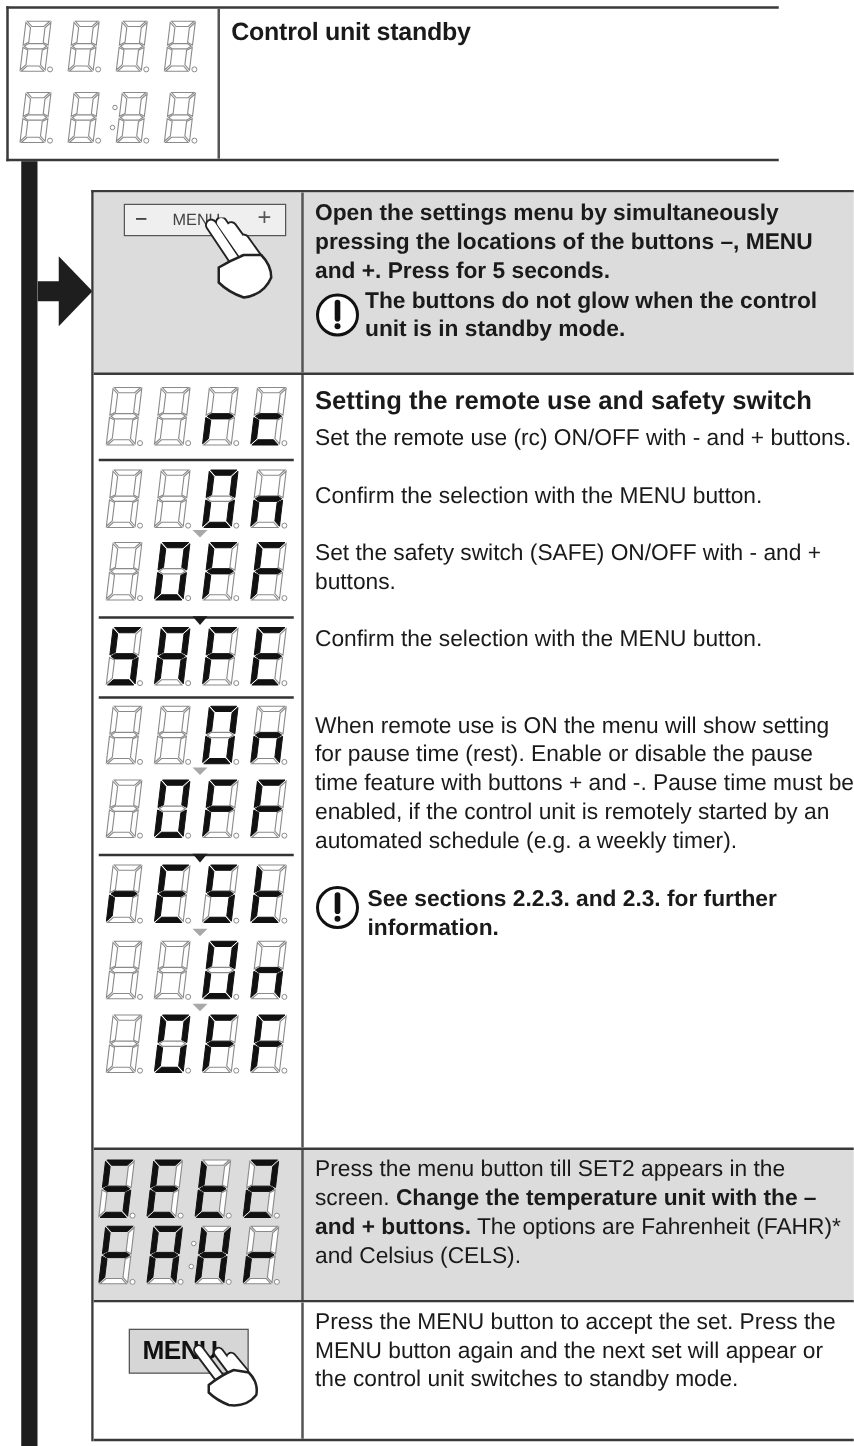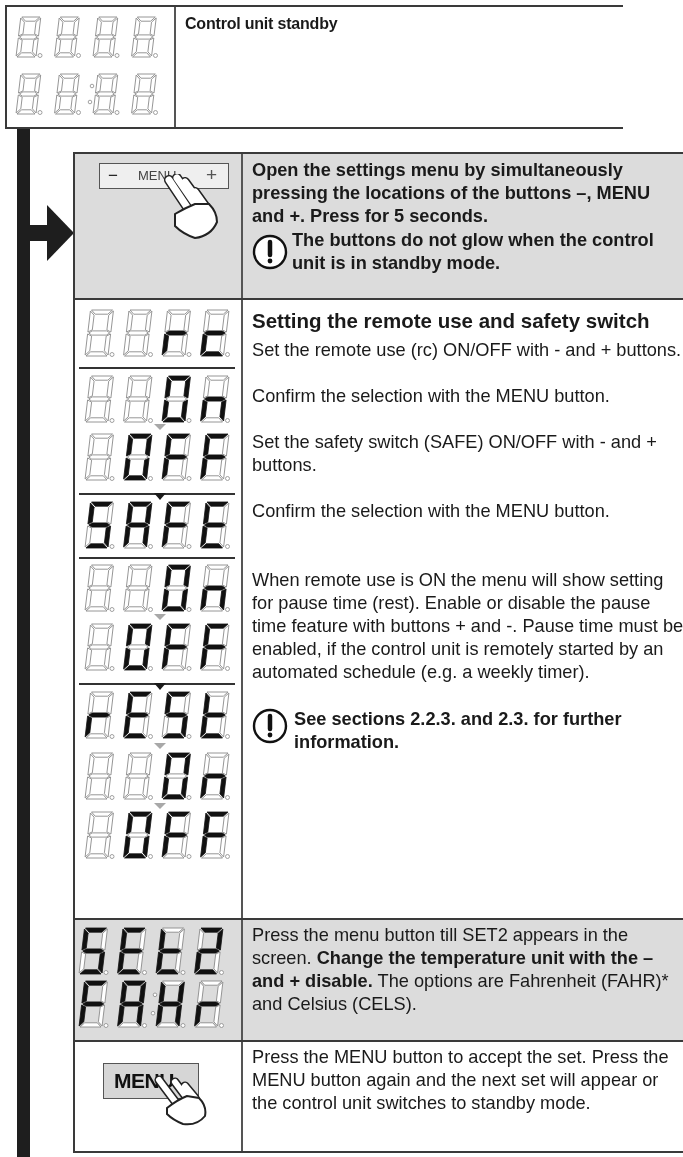--- a/index.html
+++ b/index.html
@@ -2,21 +2,21 @@
 <html><head>
 <meta charset="utf-8">
 <style>
   html, body { margin:0; padding:0; background:#ffffff; }
   body { width:683px; height:1157px; position:relative; overflow:hidden;
          font-family:"Liberation Sans", sans-serif; color:#1a1a1a; }
   .top-box { position:absolute; left:5px; top:5px; width:618px; height:124px;
              border:2px solid #3a3a3a; border-right:none; box-sizing:border-box; background:#fff; }
   .top-box .disp-cell { position:absolute; left:0; top:0; width:169px; height:100%;
              border-right:2px solid #555; box-sizing:border-box; }
-  .top-box .title { position:absolute; left:178px; top:8px; font-weight:bold; font-size:16px;
+  .top-box .title { position:absolute; left:178px; top:8px; font-weight:bold; font-size:20px;
              letter-spacing:-0.2px; }
   .vbar { position:absolute; left:17px; top:129px; width:13px; height:1028px; background:#1e1e1e; }
   .arrow { position:absolute; left:30px; top:205px; }
   .table { position:absolute; left:73px; top:152px; width:620px; border-top:2px solid #3a3a3a;
            border-left:2px solid #3a3a3a; box-sizing:border-box; }
   .row { position:relative; display:flex; border-bottom:2px solid #3a3a3a; box-sizing:border-box; }
   .row.gray { background:#dcdcdc; }
   .row.white { background:#ffffff; }
   .lcell { width:168px; flex:none; border-right:2px solid #555; box-sizing:border-box; position:relative; }
   .rcell { flex:1; padding:4px 8px 0 9px; box-sizing:border-box; font-size:18.2px; line-height:23px; }
@@ -552,21 +552,21 @@
           <polygon points="123.2,43.8 135.8,43.8 139.5,48.0 118.5,48.0" fill="#fff" stroke="#8a8a8a" stroke-width="0.9"></polygon>
           <polygon points="120.1,26.0 124.1,28.1 122.3,42.8 117.6,47.0" fill="#111" stroke="#111" stroke-width="0.8"></polygon>
           <polygon points="122.9,3.0 126.6,7.2 124.8,21.9 120.4,24.0" fill="#fff" stroke="#8a8a8a" stroke-width="0.9"></polygon>
           <polygon points="121.3,25.0 124.7,22.9 139.3,22.9 142.3,25.0 138.8,27.1 124.2,27.1" fill="#111" stroke="#111" stroke-width="0.8"></polygon>
           <circle cx="144.5" cy="46.5" r="2" fill="#fff" stroke="#8a8a8a" stroke-width="0.8"></circle>
           <circle cx="78" cy="15.799999999999999" r="1.8" fill="#fff" stroke="#8a8a8a" stroke-width="0.8"></circle>
           <circle cx="76" cy="34.199999999999996" r="1.8" fill="#fff" stroke="#8a8a8a" stroke-width="0.8"></circle>
         </svg>
     </div>
     <div class="rcell">
-      <p><span>Press the menu button till SET2 appears in the screen. </span><span class="b">Change the temperature unit with the – and + disable.</span><span> The options are Fahrenheit (FAHR)* and Celsius (CELS).</span></p>
+      <p><span>Press the menu button till SET2 appears in the screen. </span><span class="b">Change the temperature unit with the – and + buttons.</span><span> The options are Fahrenheit (FAHR)* and Celsius (CELS).</span></p>
     </div>
   </div>
 
   <div class="row white" style="height:111px;">
     <div class="lcell">
       <div class="menu-btn">
         <span style="position:absolute;left:10px;top:5px;font-weight:bold;font-size:21px;color:#111;letter-spacing:-0.5px;">MENU</span>
       </div>
       <svg style="position:absolute;left:78px;top:32px;" width="58" height="52" viewBox="0 0 58 52">
         <path d="M6 6 L24 30 M22 8 L34 24 M32 12 L42 24" stroke="#222" stroke-width="9" stroke-linecap="round" fill="none"></path>

